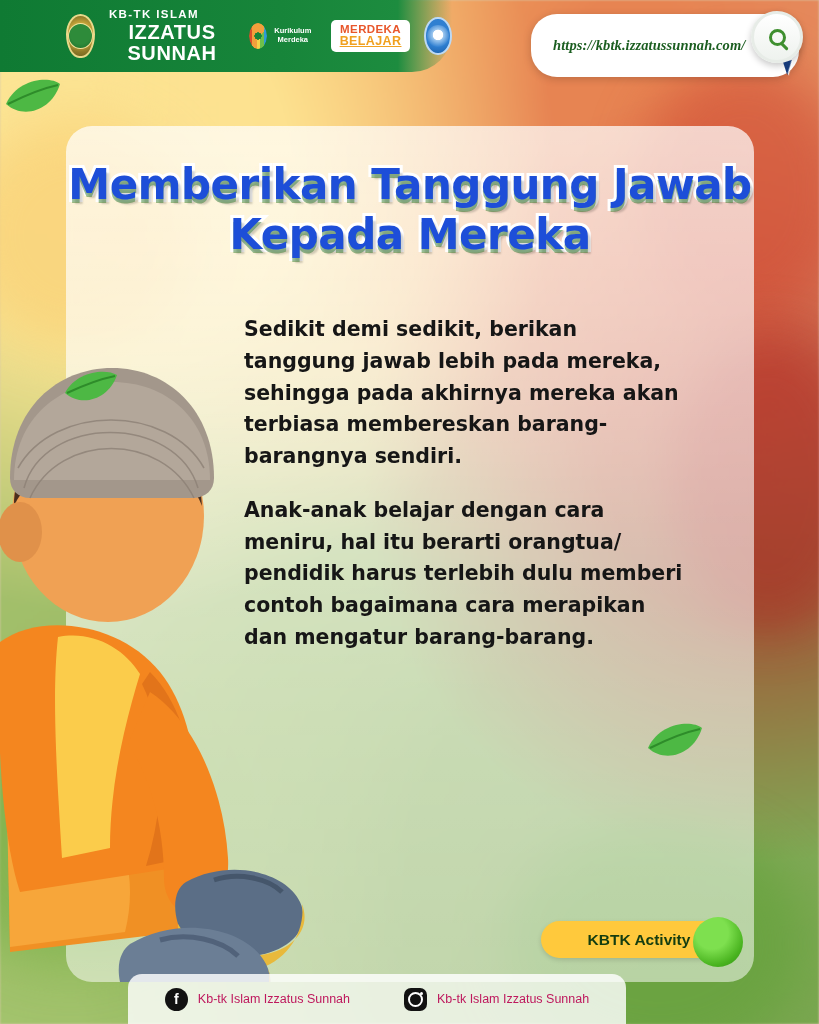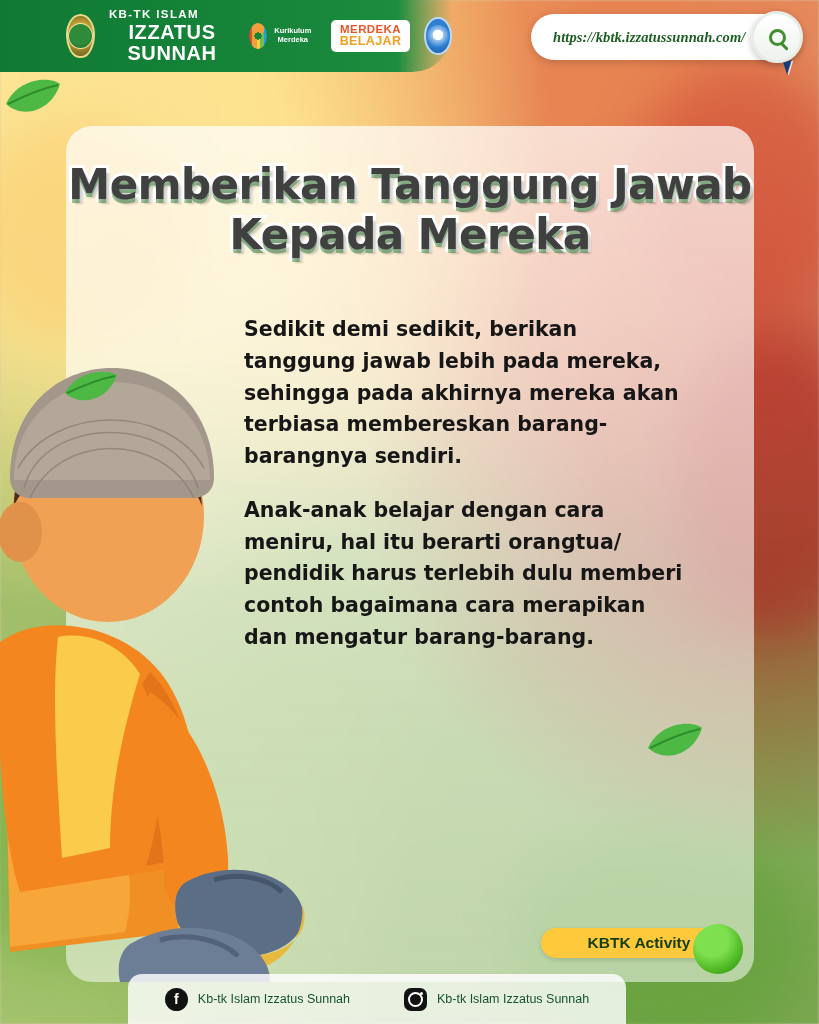--- a/index.html
+++ b/index.html
@@ -66,37 +66,37 @@
     border-radius: 50%;
     -webkit-mask: radial-gradient(circle at 50% 50%, transparent 0 22%, #000 24%);
             mask: radial-gradient(circle at 50% 50%, transparent 0 22%, #000 24%);
   }
   .km-text { color:#fff; font-size: 7.5px; font-weight: 700; line-height: 1.15; text-align:center; }
 
   .logo-merdeka {
     background:#fff; border-radius: 5px; padding: 4px 9px; text-align:center; line-height: 1.02;
   }
   .logo-merdeka .m1 { color:#e8562b; font-size: 11.5px; font-weight: 800; letter-spacing:.4px;}
-  .logo-merdeka .m2 { color:#f0a01f; font-size: 12.5px; font-weight: 800; letter-spacing:.4px;}
+  .logo-merdeka .m2 { color:#f0a01f; font-size: 12.5px; font-weight: 800; letter-spacing:.4px;text-decoration:underline;}
 
   .logo-tutwuri {
     width: 38px; height: 38px; border-radius: 50%;
     background: radial-gradient(circle at 50% 40%, #2f7fd1 0 58%, #1b5ea8 100%);
     border: 2px solid #bcd9f5;
     display:flex;align-items:center;justify-content:center;
   }
   .logo-tutwuri .tw {
     width: 22px;height:22px;border-radius:50%;
     background: radial-gradient(circle at 50% 45%, #ffffff 0 30%, #9cc6ee 34%, #2f7fd1 75%);
   }
 
   
   .urlbar {
     position: absolute; top: 14px; right: 20px;
-    width: 268px; height: 46px;
+    width: 268px; height: 63px;
     background: #fff; border-radius: 26px;
     display: flex; align-items: center;
     padding-left: 22px;
     box-shadow: 0 2px 8px rgba(0,0,0,.18);
     z-index: 7;
   }
   .urlbar .urltext {
     font-family: "Liberation Serif", serif;
     font-style: italic; font-weight: 700;
     font-size: 14.5px; color: #1b5e20; letter-spacing:.1px;
@@ -137,21 +137,21 @@
     z-index: 3;
   }
 
   .title {
     position: absolute; left: 66px; top: 160px; width: 688px;
     text-align: center;
     font-family: "DejaVu Sans", sans-serif;
     font-weight: 900;
     font-size: 42px; line-height: 1.18;
     letter-spacing: -0.5px;
-    color: #404040;
+    color: #1d4ed8;
     -webkit-text-stroke: 6px #ffffff;
     paint-order: stroke fill;
     text-shadow: 0 4px 0 rgba(30,110,25,.45), 3px 5px 2px rgba(0,0,0,.18);
     z-index: 5;
   }
 
   .body-text {
     position: absolute; left: 244px; top: 314px; width: 450px;
     font-size: 20.5px; line-height: 1.55;
     color: #161616; font-weight: 600;
@@ -163,21 +163,21 @@
 
   
   .kid { position: absolute; left: 0; bottom: 42px; width: 340px; height: 690px; z-index: 4; }
 
   
   .leaf { position: absolute; z-index: 5; }
 
   
   .activity {
     position: absolute; right: 82px; bottom: 66px;
-    width: 196px; height: 30px;
+    width: 196px; height: 37px;
     background: #ffc93c; border-radius: 22px;
     display: flex; align-items: center; justify-content: center;
     z-index: 6;
     box-shadow: 0 2px 5px rgba(0,0,0,.14);
   }
   .activity span { color: #143d10; font-weight: 800; font-size: 15.5px; }
   .activity .knob {
     position: absolute; right: -6px; top: -4px;
     width: 50px; height: 50px; border-radius: 50%;
     background: radial-gradient(circle at 38% 32%, #7ee04f 0 35%, #49b31f 70%, #2f8c14 100%);
@@ -186,21 +186,21 @@
   
   .social {
     position: absolute; left: 128px; bottom: 0;
     width: 498px; height: 50px;
     background: rgba(255,255,255,.82);
     border-top-left-radius: 14px; border-top-right-radius: 14px;
     display: flex; align-items: center; justify-content: center; gap: 54px;
     z-index: 7;
   }
   .soc { display: flex; align-items: center; gap: 10px; }
-  .soc .lbl { font-size: 12.5px; color: #14532d; font-weight: 500; }
+  .soc .lbl { font-size: 12.5px; color: #be185d; font-weight: 500; }
   .ic {
     width: 23px; height: 23px; border-radius: 7px;
     display:flex;align-items:center;justify-content:center;
     color:#fff; font-weight:800; font-size: 14px;
   }
   .ic-fb { background: #121212; border-radius: 50%; }
   .ic-ig { background: #121212; border-radius: 7px; position: relative; }
   .ic-ig::before{
     content:""; position:absolute; width:11px;height:11px;border:2px solid #fff;border-radius:50%;
   }

